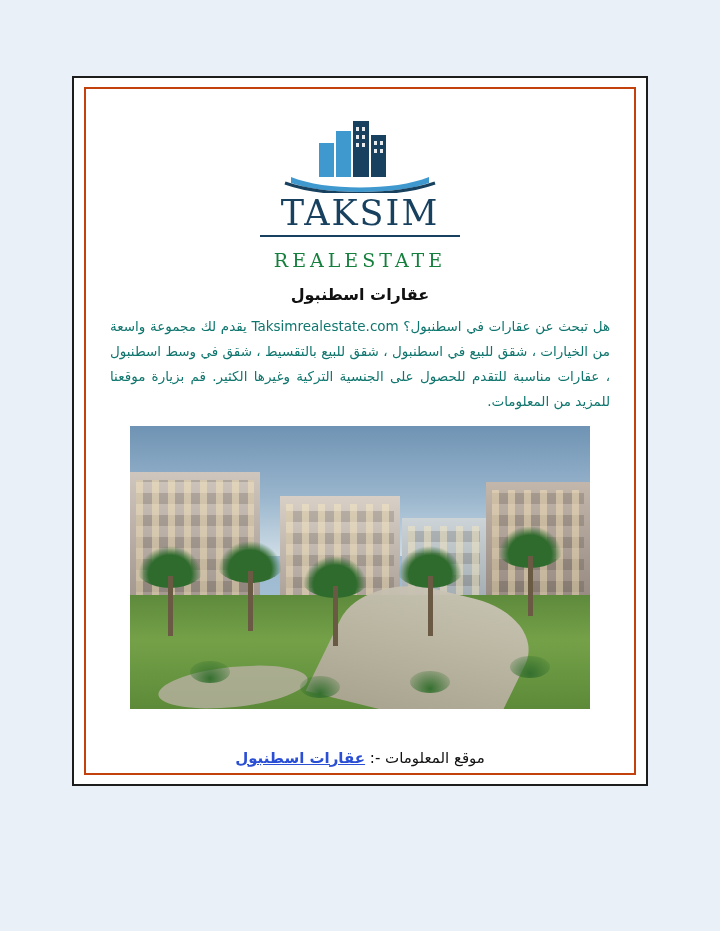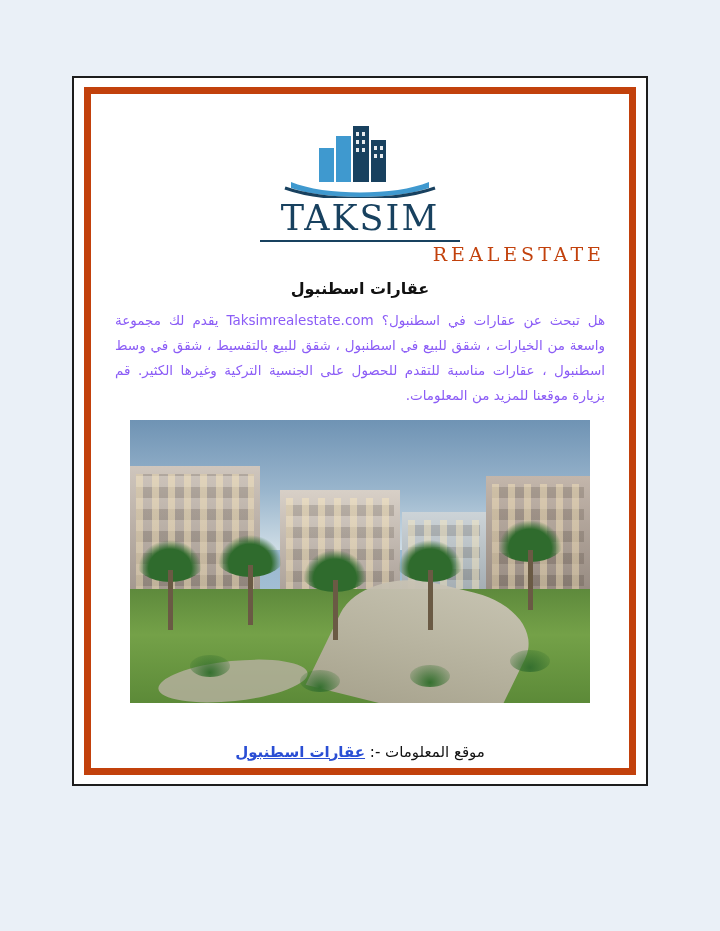--- a/index.html
+++ b/index.html
@@ -23,21 +23,21 @@
     border: 2px solid #1d1d1d;
     box-sizing: border-box;
   }
   .page-inner {
     position: absolute;
     left: 10px;
     top: 9px;
     right: 10px;
     bottom: 9px;
     background: #ffffff;
-    border: 7px solid #c2410c;
+    border: 2px solid #c2410c;
     box-sizing: border-box;
     overflow: hidden;
   }
   .content {
     padding: 18px 24px 0 24px;
   }
 
   
   .logo-block {
     text-align: center;
@@ -54,45 +54,44 @@
     letter-spacing: 2px;
     color: #18415f;
     line-height: 1.05;
     margin-top: 2px;
     direction: ltr;
   }
   .logo-sub {
     font-family: "DejaVu Serif", "Liberation Serif", serif;
     font-size: 19px;
     letter-spacing: 4px;
-    color: #c2410c;
+    color: #15803d;
     direction: ltr;
-    margin-top: 1px;
-    text-align: right;
+    margin-top: 12px;
   }
   .logo-rule {
     width: 200px;
     height: 2px;
     background: #18415f;
     margin: 3px auto 0 auto;
   }
 
   
   .doc-title {
     text-align: center;
     font-size: 16px;
     font-weight: bold;
     color: #111111;
     margin: 14px 0 10px 0;
     direction: rtl;
   }
   .doc-para {
     font-size: 13.5px;
     line-height: 1.85;
-    color: #8b5cf6;
+    color: #0f766e;
     text-align: justify;
     direction: rtl;
     margin: 0 0 12px 0;
   }
 
   
   .photo {
     position: relative;
     width: 460px;
     height: 283px;

